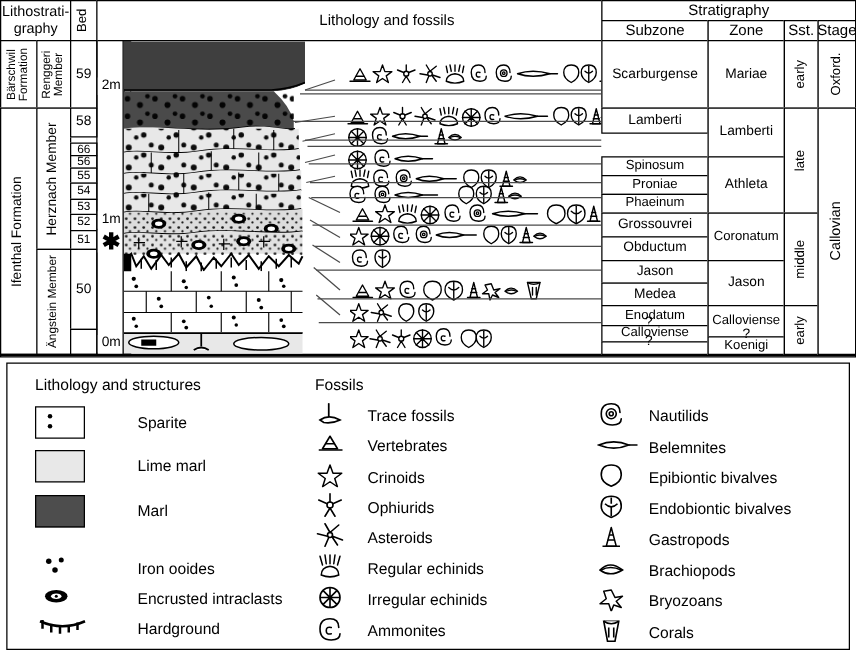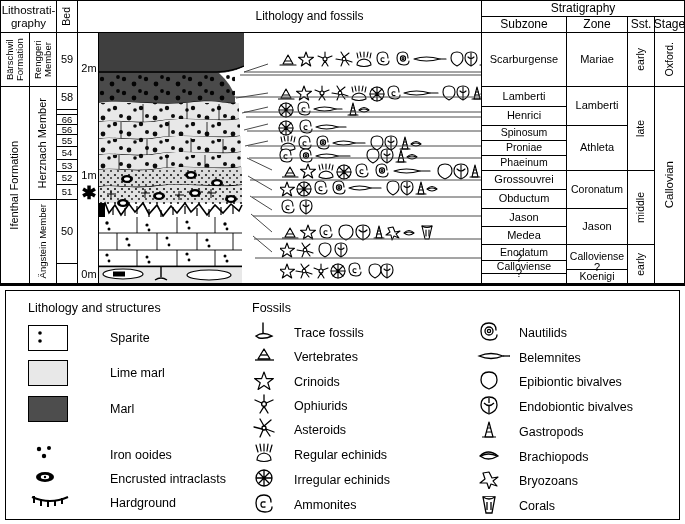--- a/index.html
+++ b/index.html
@@ -778,23 +778,20 @@
       <line x1="253" y1="236" x2="272" y2="252"></line>
     </g>
   </svg>
 
   <div class="cell" style="left:481px;top:32px;width:86px;height:55px;">
     <span>Scarburgense</span>
     </div>
   <div class="cell" style="left:481px;top:86px;width:86px;height:21px;">
     <span>Lamberti</span>
     </div>
-  <div class="cell" style="left:481px;top:106px;width:86px;height:20px;">
-    <span>Henrici</span>
-    </div>
   <div class="cell" style="left:481px;top:125px;width:86px;height:16px;">
     <span class="small">Spinosum</span>
     </div>
   <div class="cell" style="left:481px;top:140px;width:86px;height:16px;">
     <span class="small">Proniae</span>
     </div>
   <div class="cell" style="left:481px;top:155px;width:86px;height:16px;">
     <span class="small">Phaeinum</span>
     </div>
   <div class="cell" style="left:481px;top:170px;width:86px;height:20px;">

